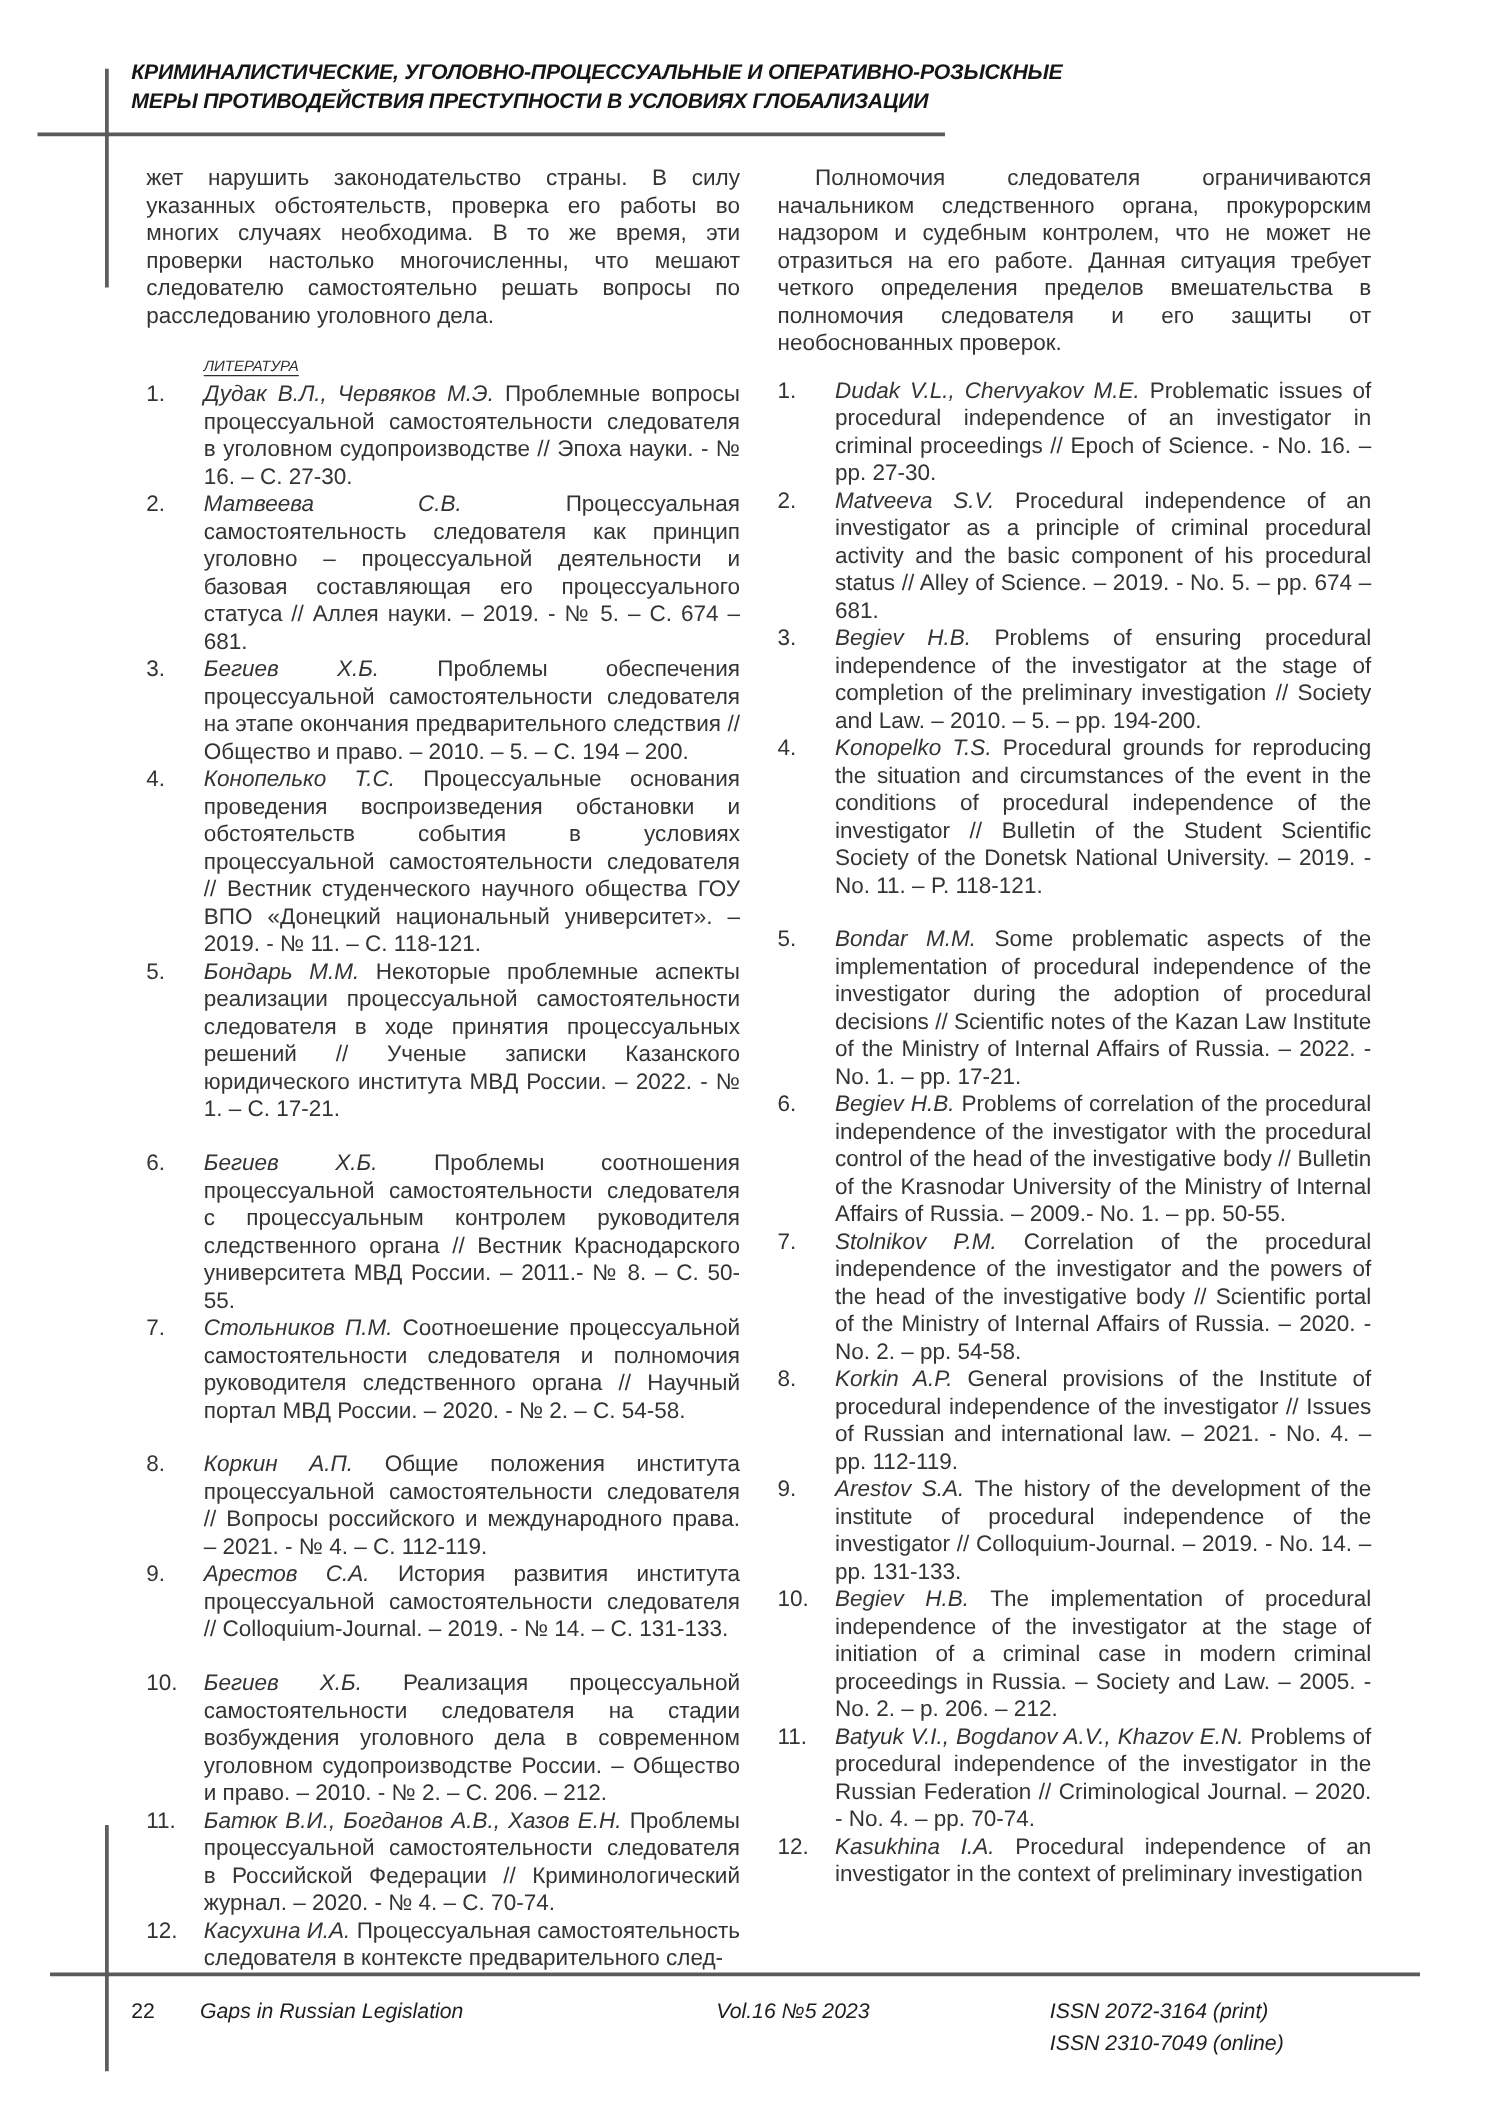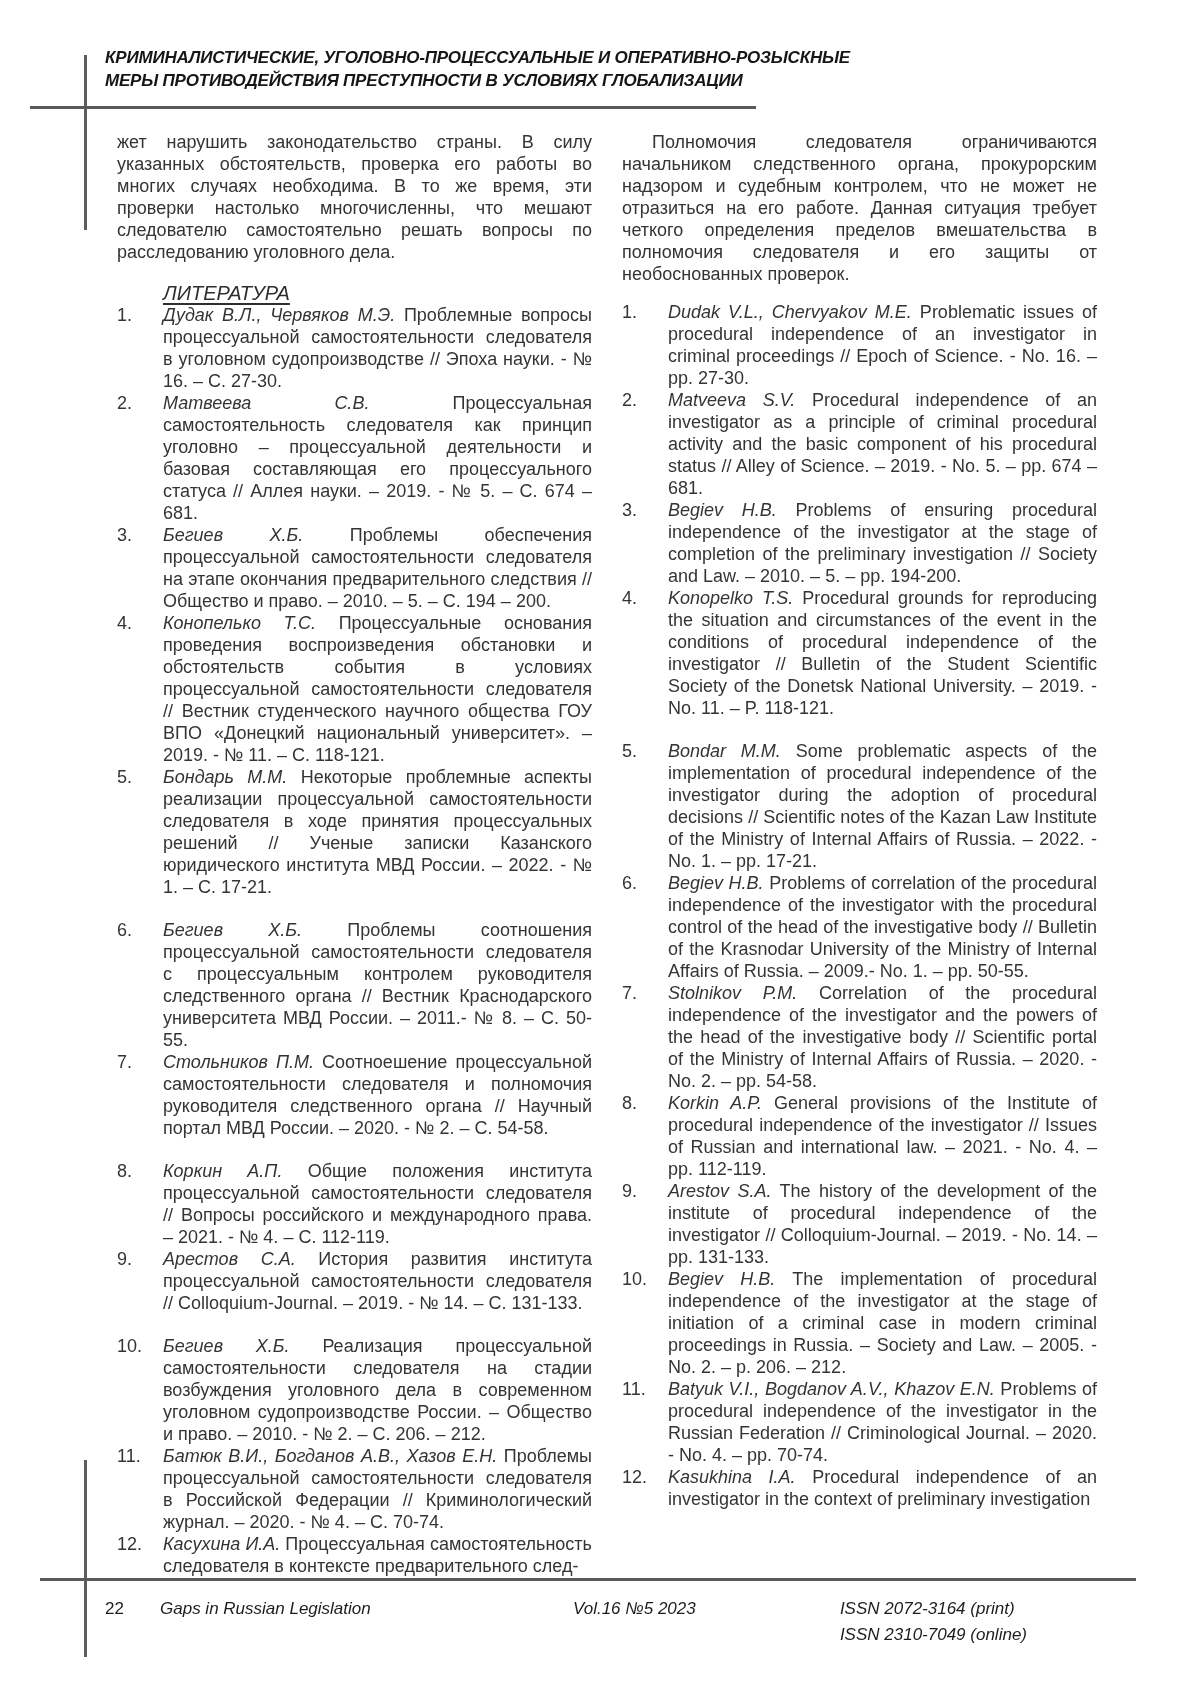--- a/index.html
+++ b/index.html
@@ -29,21 +29,21 @@
   
   .columns{
     position:absolute;left:105px;top:131px;width:980px;
     display:flex;gap:30px;margin-left:12px;
   }
   .col{width:475px;font-size:18px;line-height:22px;text-align:justify;color:#343434;}
   .lead{margin:0 0 16px 0;}
   .lead.indented{text-indent:30px;}
   .list-heading{
     margin:19px 0 0 46px;
-    font-size:20px;line-height:22px;
+    font-size:12px;line-height:22px;
     font-weight:normal;font-style:italic;
     text-decoration:underline;text-underline-offset:3px;
     color:#2e2e2e;
   }
   .ref-list{list-style:none;margin:0;padding:0;}
   .ref-list li{position:relative;padding-left:46px;margin:0;}
   .ref-num{position:absolute;left:0;top:0;width:42px;text-align:left;}
   .ref-authors{font-style:italic;}
   
   .col-left  .ref-list li:nth-child(6),

